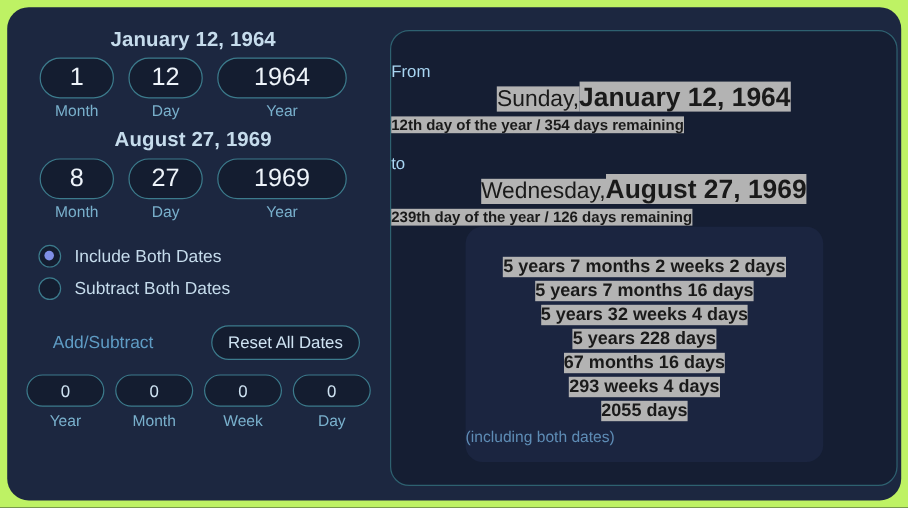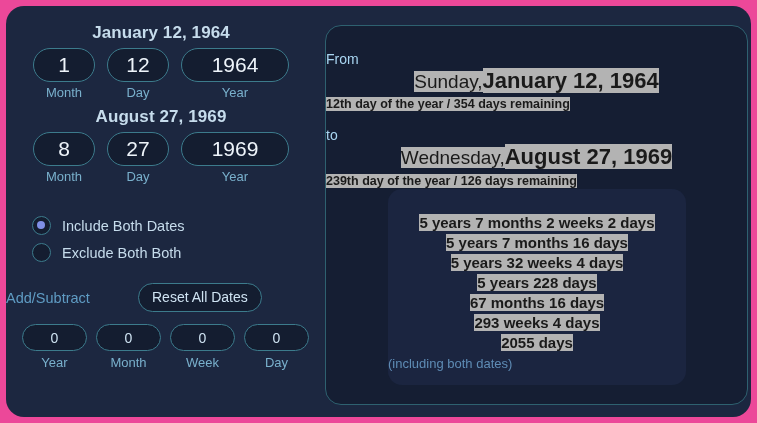--- a/index.html
+++ b/index.html
@@ -13,21 +13,21 @@
     overflow: hidden;
     font-family: "Liberation Sans", sans-serif;
     -webkit-font-smoothing: antialiased;
   }
 
   .app {
     position: absolute;
     left: 0; top: 0;
     width: 757px;
     height: 423px;
-    background: #ec4899;
+    background: #bef264;
   }
 
   
   .card {
     position: absolute;
     left: 6px;
     top: 6px;
     width: 745px;
     height: 411px;
     background: #1c2740;
@@ -88,21 +88,21 @@
 
   .pill-label {
     margin-top: 3px;
     color: #79b0cc;
     font-size: 13px;
     text-align: center;
   }
 
   
   .radio-block {
-    margin-top: 28px;
+    margin-top: 16px;
     padding-left: 26px;
   }
   .radio-line {
     display: flex;
     align-items: center;
     height: 27px;
   }
   .radio {
     width: 19px;
     height: 19px;
@@ -128,20 +128,21 @@
     color: #c6dcec;
     font-size: 14.5px;
     font-weight: 500;
   }
 
   
   .addsub-row {
     margin-top: 17px;
     display: flex;
     align-items: center;
+    padding-left: 38px;
   }
   .addsub-label {
     color: #5f9cc4;
     font-size: 14.5px;
     width: 132px;
   }
   .reset-btn {
     background: #141d30;
     border: 1.6px solid #3c7b8c;
     border-radius: 16px;
@@ -296,21 +297,21 @@
         </div>
       </div>
 
       <div class="radio-block">
         <div class="radio-line">
           <span class="radio checked"></span>
           <span class="radio-label">Include Both Dates</span>
         </div>
         <div class="radio-line">
           <span class="radio"></span>
-          <span class="radio-label">Exclude Both Both</span>
+          <span class="radio-label">Subtract Both Dates</span>
         </div>
       </div>
 
       <div class="addsub-row">
         <div class="addsub-label">Add/Subtract</div>
         <button class="reset-btn">Reset All Dates</button>
       </div>
 
       <div class="adj-row">
         <div class="adj-group">

